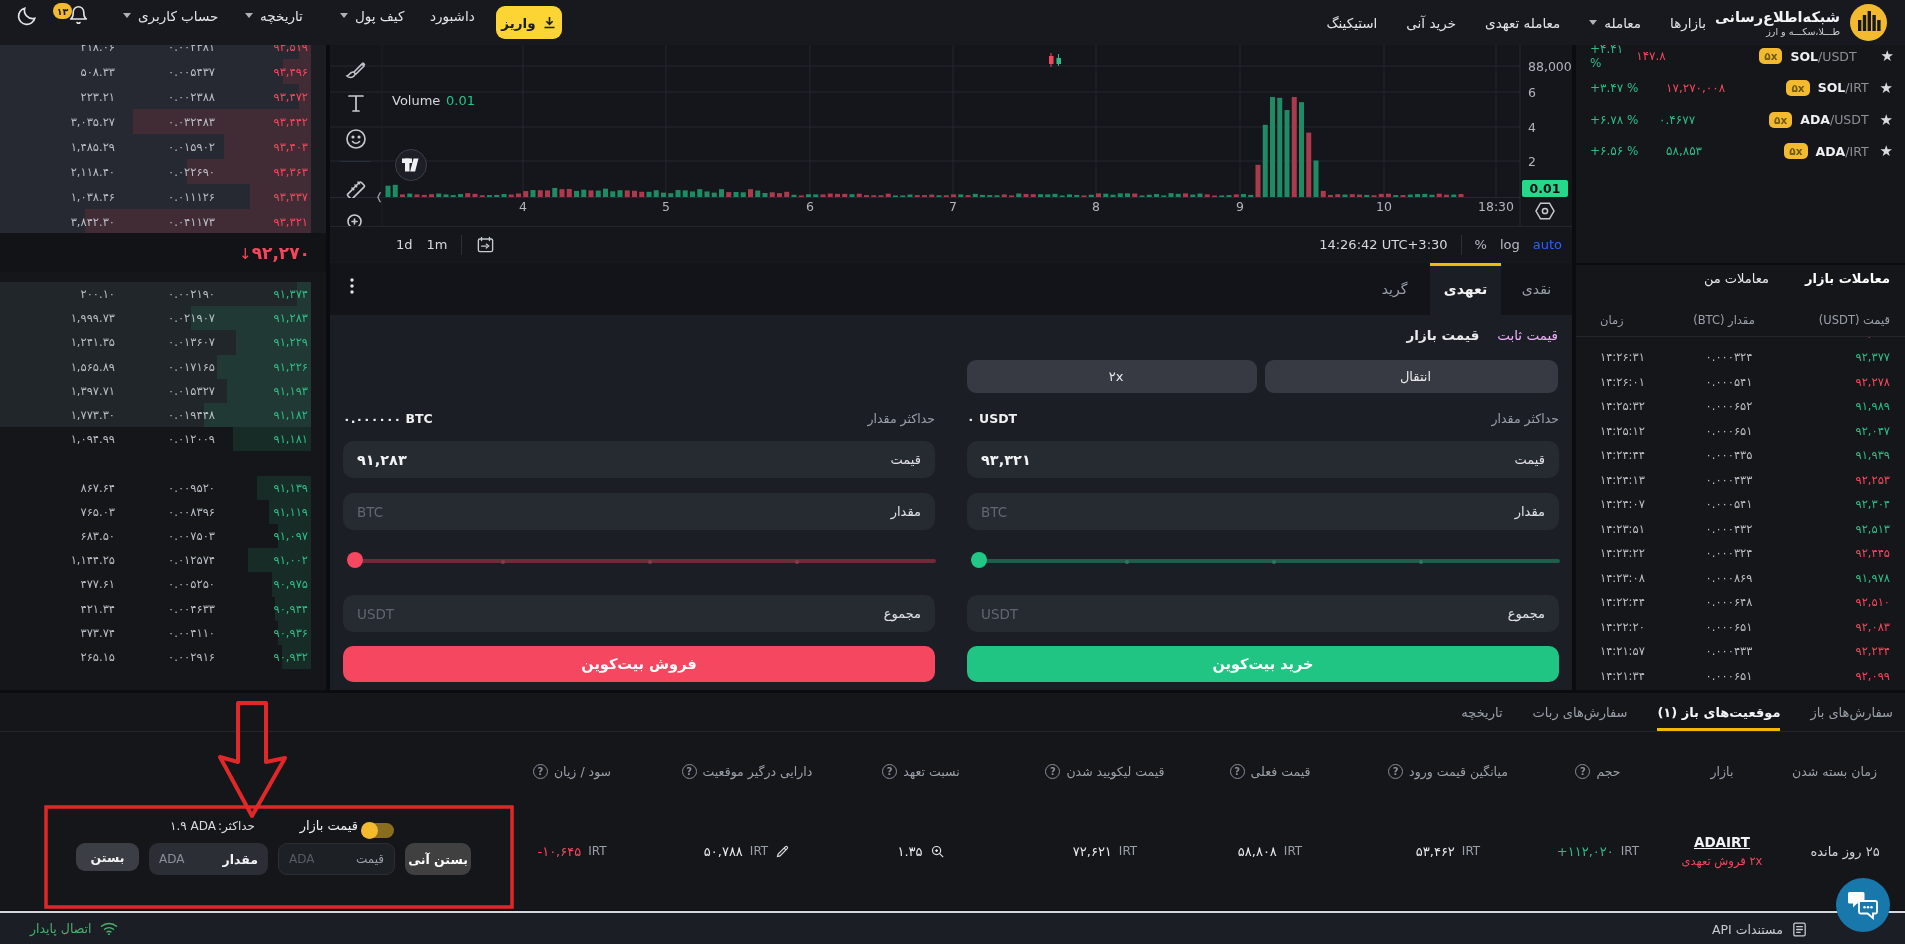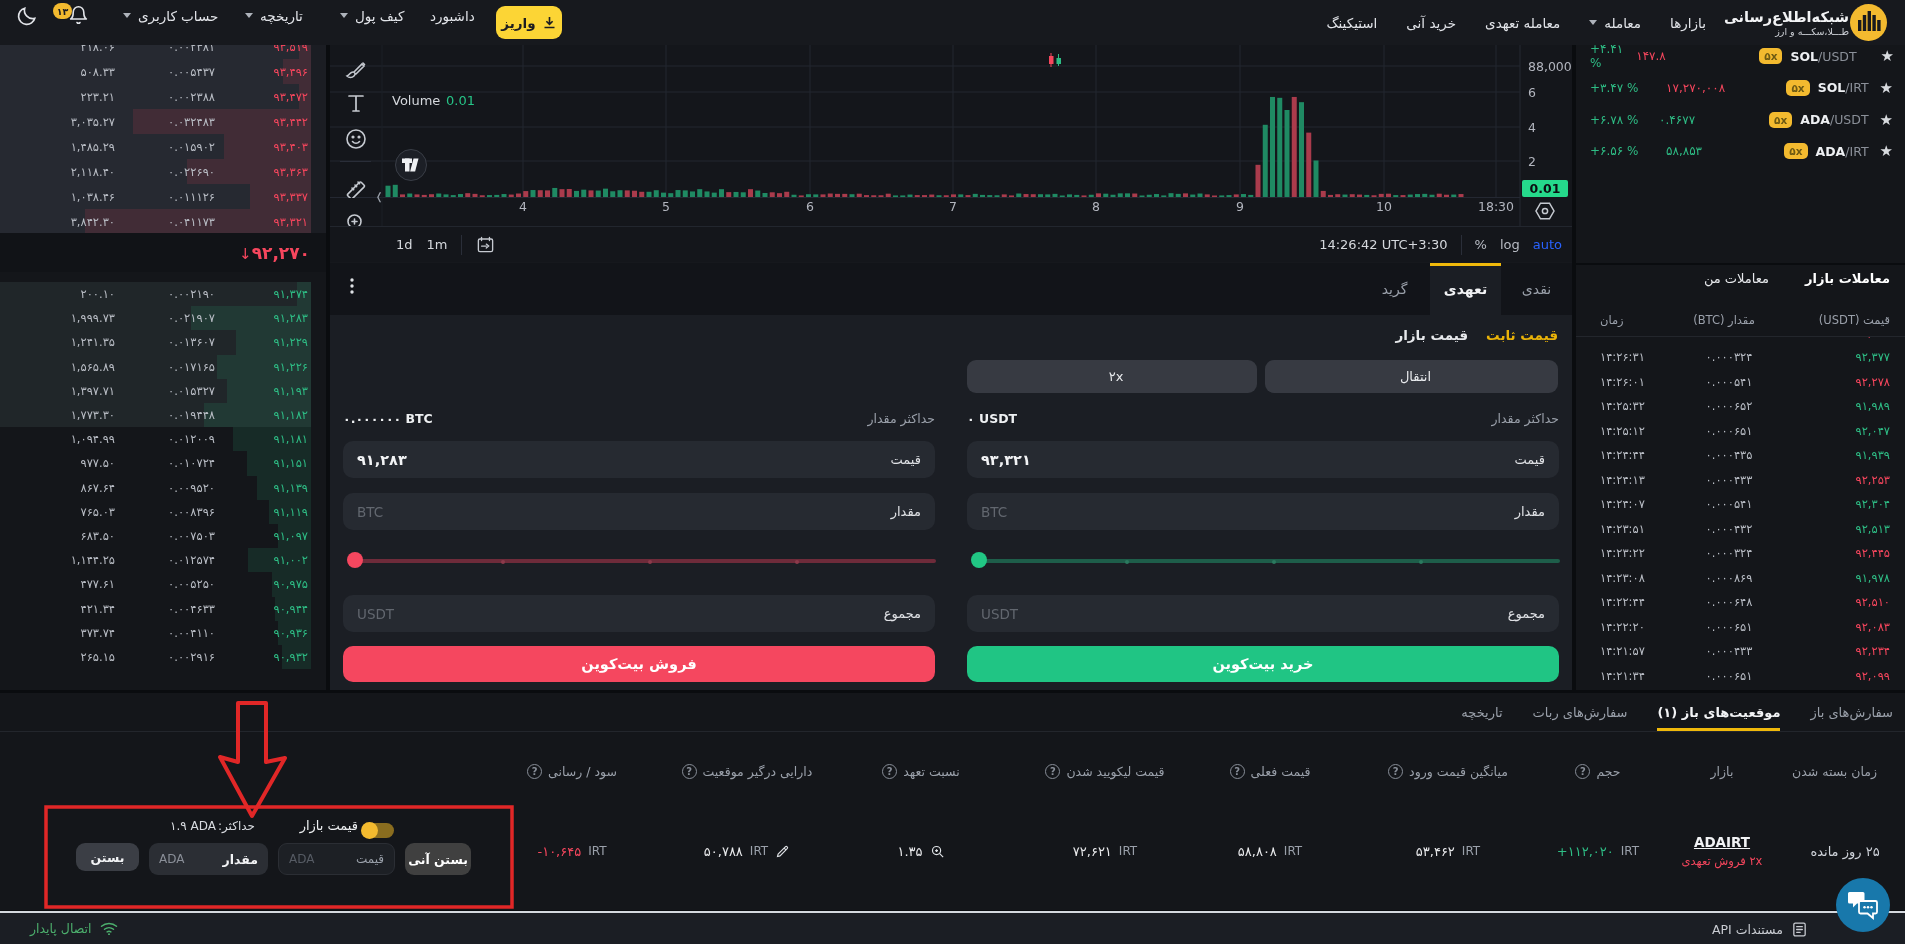--- a/index.html
+++ b/index.html
@@ -5,21 +5,21 @@
   * { margin:0; padding:0; box-sizing:border-box; }
   html,body { background:#0a0c0f; }
   body { font-family:"DejaVu Sans", sans-serif; }
   #stage { position:relative; width:1905px; height:944px; overflow:hidden; background:#0a0c0f; color:#e9eaec; direction:ltr; }
   .rtl { direction:rtl; }
   .ltr { direction:ltr; unicode-bidi:isolate; }
   svg { display:block; }
 
   
   #navbar { position:absolute; left:0; top:0; width:1905px; height:45px; background:#17191e; z-index:30; }
-  #brand { position:absolute; right:17px; top:3px; display:flex; flex-direction:row-reverse; align-items:center; }
+  #brand { position:absolute; right:17px; top:3px; display:flex; flex-direction:row-reverse; align-items:center; gap:9px; }
   #brand .btxt { text-align:right; }
   #brand .t1 { font-size:14.5px; font-weight:bold; color:#f2f3f5; letter-spacing:0; }
   #brand .t2 { font-size:9.5px; color:#cfd2d8; margin-top:1px; }
   #navmenu { position:absolute; right:199px; top:0; height:45px; display:flex; flex-direction:row-reverse; align-items:center; gap:29px; }
   .nav-item { font-size:13.5px; color:#e2e4e9; white-space:nowrap; cursor:pointer; display:flex; flex-direction:row-reverse; align-items:center; gap:7px; }
   .caret { width:0; height:0; border-left:4.5px solid transparent; border-right:4.5px solid transparent; border-top:5px solid #aeb3bb; display:inline-block; }
   .nav-left-item { position:absolute; top:0; height:31px; display:flex; align-items:center; gap:7px; font-size:13.5px; color:#e2e4e9; cursor:pointer; white-space:nowrap; }
   #deposit-btn { position:absolute; left:496px; top:6px; width:66px; height:33px; background:#fcd535; border:none; border-radius:9px; color:#1c1d21; font-weight:bold; font-size:13.5px; display:flex; flex-direction:row-reverse; align-items:center; justify-content:center; gap:6px; cursor:pointer; font-family:inherit; }
   #bell-badge { position:absolute; left:53px; top:3px; width:19px; height:16px; background:#f3ba2f; border-radius:8px; color:#1c1d21; font-size:9.5px; font-weight:bold; display:flex; align-items:center; justify-content:center; z-index:2; }
 
@@ -56,21 +56,21 @@
   #auto-lbl { color:#2962ff; }
 
   
   #form-tabs { position:absolute; left:0; top:218px; width:1242px; height:52px; background:#121419; display:flex; flex-direction:row-reverse; }
   .ftab { width:71px; height:52px; display:flex; align-items:center; justify-content:center; font-size:14px; color:#9aa0aa; cursor:pointer; position:relative; }
   .ftab.active { background:#1b1e24; color:#f2f3f5; font-weight:bold; }
   .ftab.active::before { content:""; position:absolute; left:0; top:0; width:100%; height:3px; background:#f0b90b; }
   #panel-menu { position:absolute; left:14px; top:232px; width:18px; height:20px; color:#dfe2e6; cursor:pointer; }
   #forms-body { position:absolute; left:0; top:270px; width:1242px; height:375px; background:#1b1e24; }
   #mode-tabs { position:absolute; right:14px; top:12px; display:flex; flex-direction:row-reverse; gap:18px; font-size:13.5px; }
-  #mode-fixed { color:#eab308; font-weight:bold; cursor:pointer; }
+  #mode-fixed { color:#f0abfc; font-weight:normal; cursor:pointer; }
   #mode-market { color:#e7e9ec; font-weight:bold; cursor:pointer; }
 
   .max-row { position:absolute; display:flex; justify-content:space-between; width:592px; font-size:12.5px; }
   .max-row .lbl { color:#9aa0aa; }
   .max-row .val { color:#eef0f2; font-weight:bold; direction:ltr; }
   .fld { position:absolute; width:592px; height:37px; background:#262a31; border-radius:10px; display:flex; flex-direction:row-reverse; align-items:center; justify-content:space-between; padding:0 14px; }
   .fld .flbl { color:#dfe1e5; font-size:13px; }
   .fld .fval { color:#f2f3f5; font-weight:bold; font-size:14.5px; direction:ltr; }
   .fld .fph  { color:#62676f; font-size:13.5px; direction:ltr; }
   .lev-btn { position:absolute; height:33px; background:#373a42; border:none; border-radius:9px; color:#e9ebee; font-size:13px; font-family:inherit; cursor:pointer;padding-left:8px; }
@@ -326,26 +326,20 @@
           <div class="ob-bar" style="width:107px;"></div>
           <span class="tot">۱,۷۷۳.۳۰</span>
           <span class="amt">۰.۰۱۹۴۴۸</span>
           <span class="prc">۹۱,۱۸۲</span>
         </div>
         <div class="ob-row bid" style="top:155.2px;height:24.2px;">
           <div class="ob-bar" style="width:78px;"></div>
           <span class="tot">۱,۰۹۴.۹۹</span>
           <span class="amt">۰.۰۱۲۰۰۹</span>
           <span class="prc">۹۱,۱۸۱</span>
-        </div>
-        <div class="ob-row bid" style="top:179.4px;height:24.2px;">
-          <div class="ob-bar" style="width:64px;"></div>
-          <span class="tot">۹۷۷.۵۰</span>
-          <span class="amt">۰.۰۱۰۷۲۴</span>
-          <span class="prc">۹۱,۱۵۱</span>
         </div>
         <div class="ob-row bid" style="top:203.6px;height:24.2px;">
           <div class="ob-bar" style="width:54px;"></div>
           <span class="tot">۸۶۷.۶۴</span>
           <span class="amt">۰.۰۰۹۵۲۰</span>
           <span class="prc">۹۱,۱۳۹</span>
         </div>
         <div class="ob-row bid" style="top:227.79999999999998px;height:24.2px;">
           <div class="ob-bar" style="width:42px;"></div>
           <span class="tot">۷۶۵.۰۳</span>
@@ -853,21 +847,21 @@
   <section id="bottom">
     <div id="pos-tabs">
         <div class="pos-tab rtl">سفارش‌های باز</div>
         <div class="pos-tab active rtl">موقعیت‌های باز (۱)</div>
         <div class="pos-tab rtl">سفارش‌های ربات</div>
         <div class="pos-tab rtl">تاریخچه</div>
       </div>
     <div id="bottom-tabs-border"></div>
     <div id="pos-grid-head">
         <div class="ph">
-          <span class="rtl">سود / رسانی</span>
+          <span class="rtl">سود / زیان</span>
           <span class="qicon">?</span>
         </div>
         <div class="ph">
           <span class="rtl">دارایی درگیر موقعیت</span>
           <span class="qicon">?</span>
         </div>
         <div class="ph">
           <span class="rtl">نسبت تعهد</span>
           <span class="qicon">?</span>
         </div>

